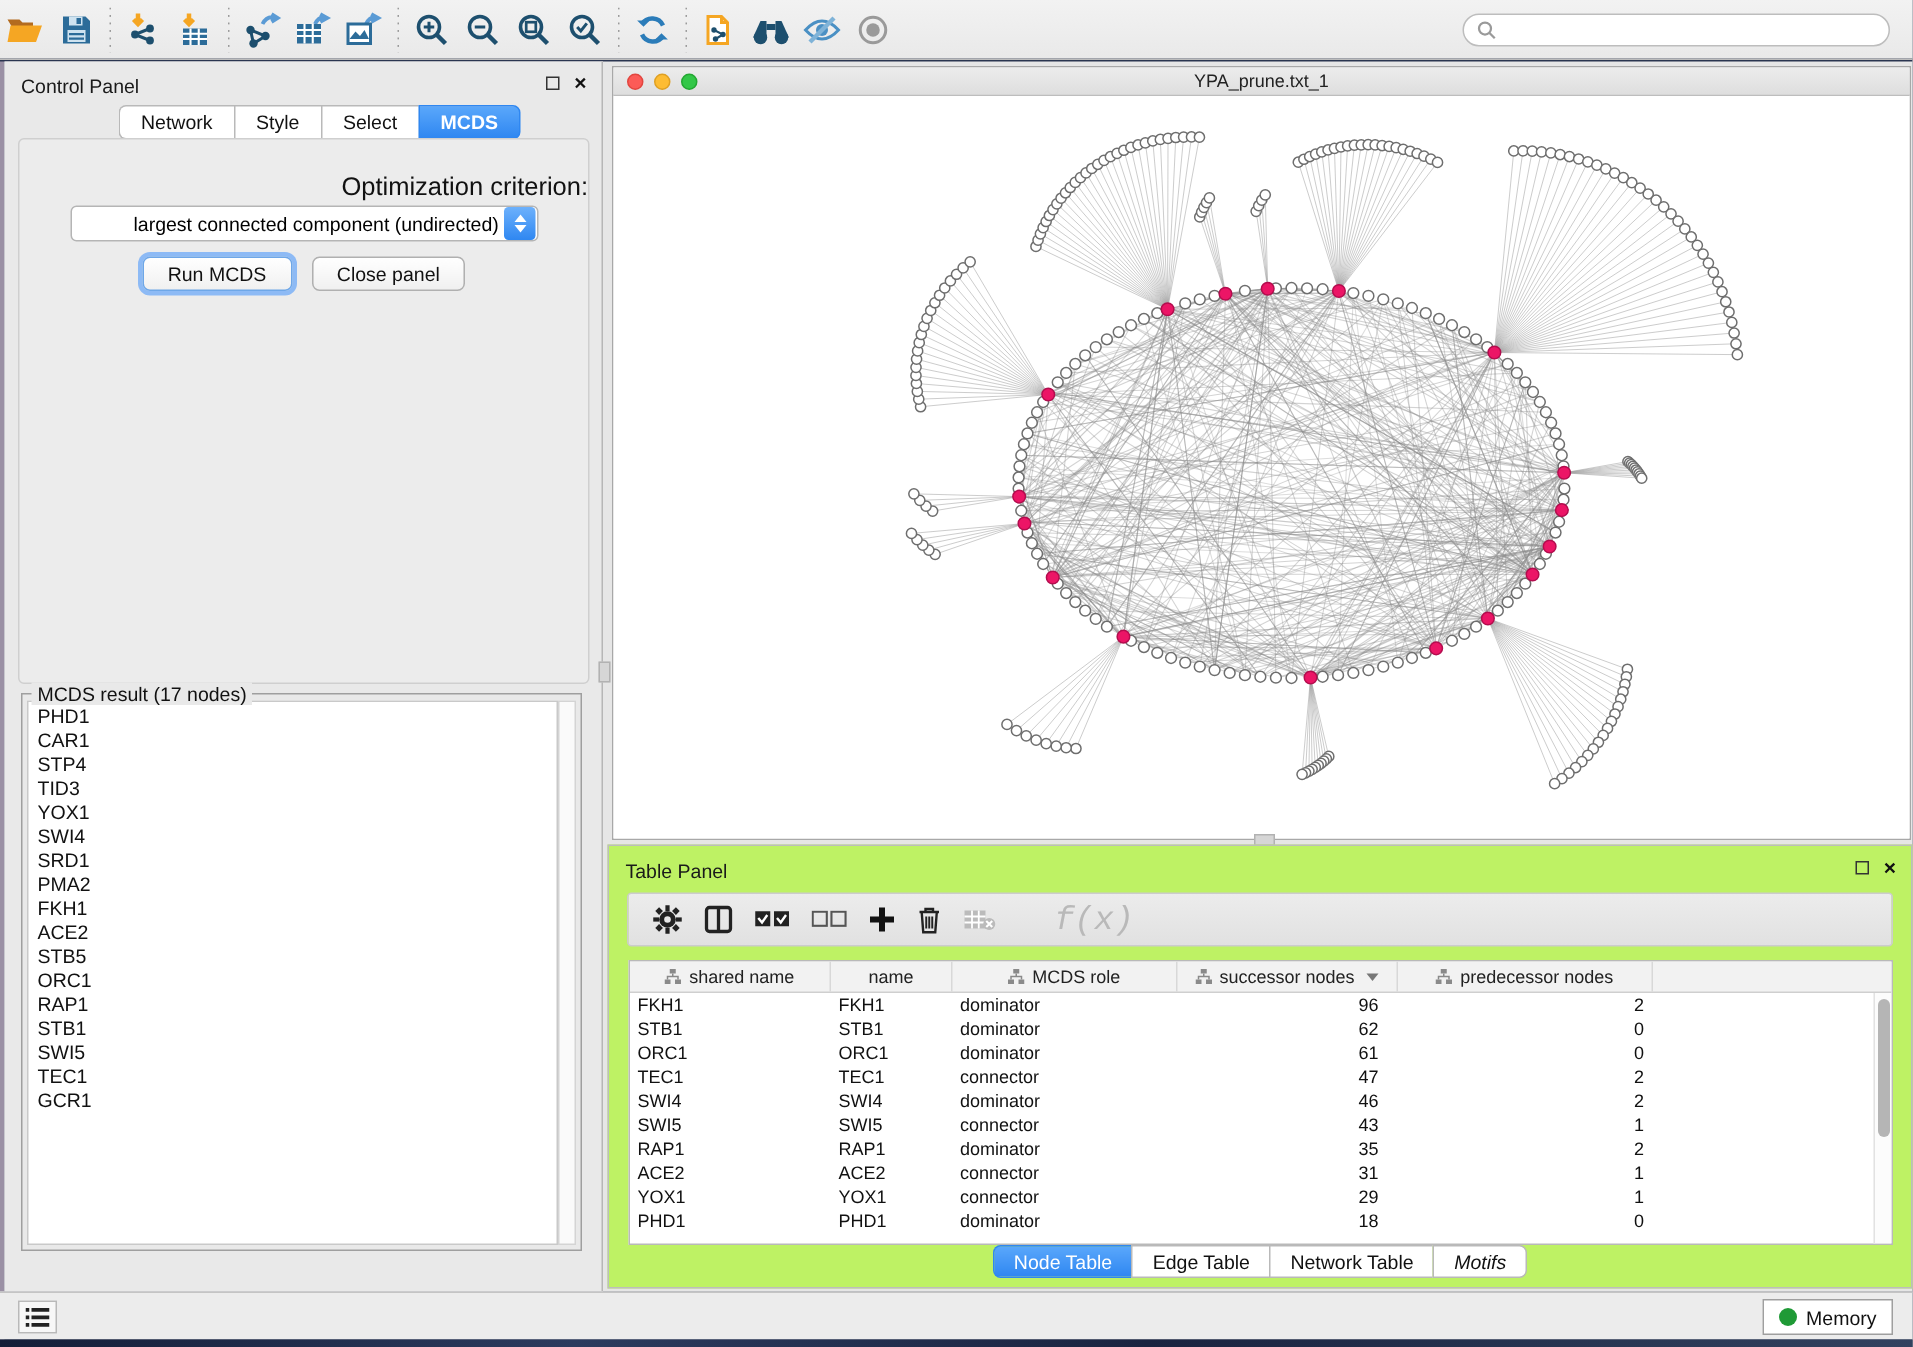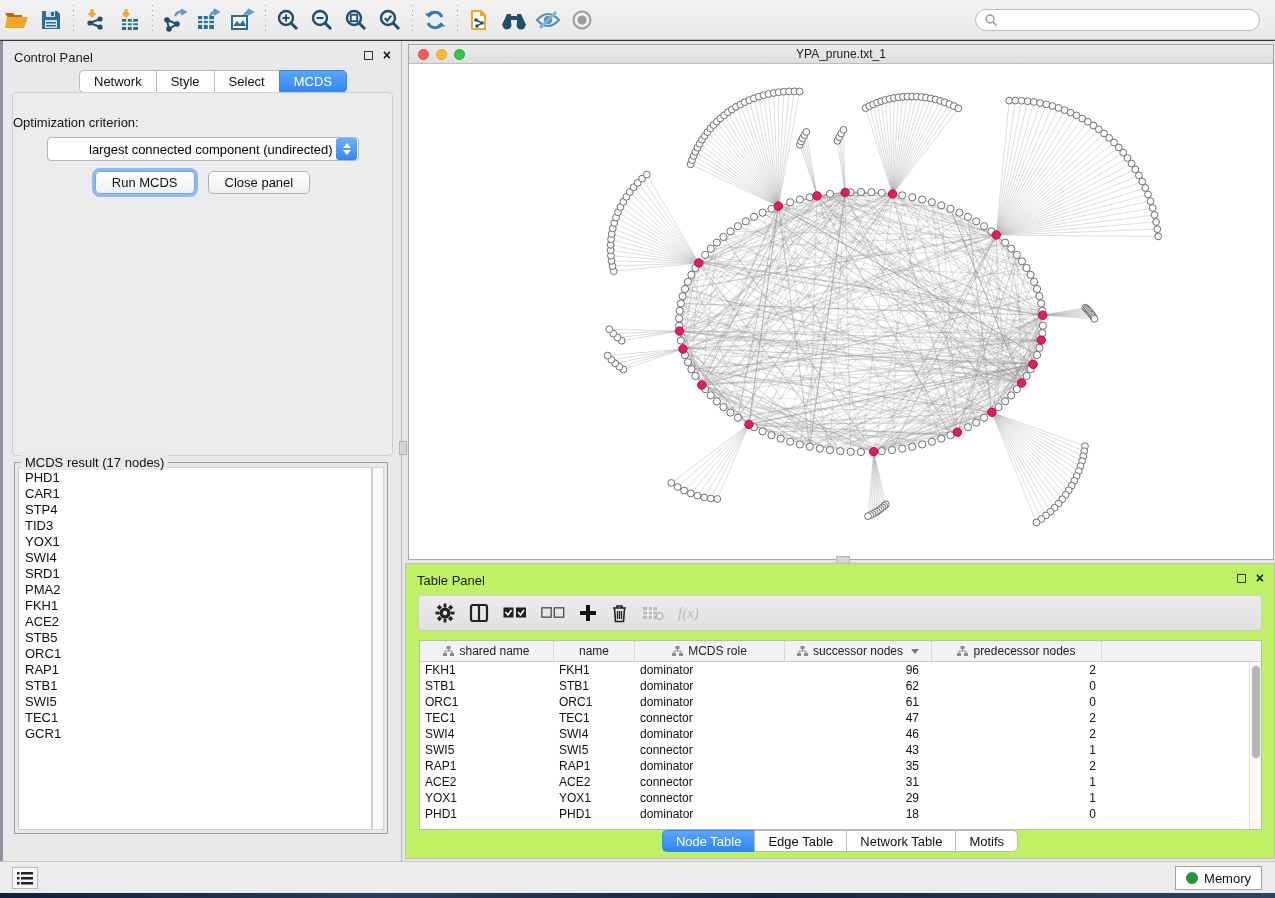--- a/index.html
+++ b/index.html
@@ -29,25 +29,25 @@
   .panel-title { position:absolute; left:11px; top:9px; font-size:13px; color:#1a1a1a; }
   .panel-ctrls { position:absolute; right:10px; top:9px; display:flex; gap:10px; align-items:center; }
   .float-ico { width:9px; height:9px; border:1.5px solid #333; display:inline-block; }
   .close-ico { font-size:14px; font-weight:bold; color:#111; line-height:10px; }
 
   .cp-tabs { position:absolute; left:76px; top:29px; display:flex; }
   .cp-tab { height:23px; padding:0 14px; font-size:13px; background:#fff; border:1px solid #b9b9b9;
     border-right:none; display:flex; align-items:center; color:#111; }
   .cp-tab:first-child { border-radius:5px 0 0 5px; }
   .cp-tab:last-child { border-right:1px solid #b9b9b9; border-radius:0 5px 5px 0; }
-  .cp-tab.active { background:linear-gradient(#5aa7fb,#2f87f1); color:#fff; border-color:#2f87f1; }
+  .cp-tab.active { background:linear-gradient(#5aa7fb,#2f87f1); color:#fff; border-color:#2f87f1;font-weight:bold; }
 
   .cp-box { position:absolute; left:9px; top:51px; width:381px; height:364px;
     background:#ececec; border:1px solid #cfcfcf; border-radius:4px; }
-  .opt-label { position:absolute; left:0; top:22px; width:100%; text-align:left; font-size:13px; color:#111; }
+  .opt-label { position:absolute; left:0; top:22px; width:100%; text-align:right; font-size:17px; color:#111; }
   .dropdown { position:absolute; left:34px; top:44px; width:312px; height:24px; background:#fff;
     border:1px solid #b5b5b5; border-radius:4px; display:flex; align-items:center; font-size:13px; }
   .dropdown .dd-text { flex:1; padding-left:9px; white-space:nowrap; overflow:hidden;margin-left:32px; }
   .dd-stepper { width:21px; height:22px; margin:0 1px; border-radius:3px;
     background:linear-gradient(#6db1fc,#2f87f1); display:flex; flex-direction:column;
     align-items:center; justify-content:center; gap:2px; }
   .dd-up { width:0; height:0; border-left:4px solid transparent; border-right:4px solid transparent; border-bottom:5px solid #fff; }
   .dd-dn { width:0; height:0; border-left:4px solid transparent; border-right:4px solid transparent; border-top:5px solid #fff; }
   .cp-buttons { position:absolute; left:0; top:78px; width:100%; display:flex; justify-content:center; gap:13px; }
   .mac-btn { height:23px; padding:0 16px; font-size:13px; background:linear-gradient(#ffffff,#f0f0f0);
@@ -79,38 +79,38 @@
 
   
   .hgrip { position:absolute; left:833px; top:515px; width:14px; height:8px; background:#d6d6d6; border:1px solid #b2b2b2; }
 
   
   .tpanel { position:absolute; left:402px; top:522px; width:870px; height:296px; background:#bef264; border:1px solid #bdbdbd; }
   .tp-toolbar { position:absolute; left:12px; top:31px; right:12px; height:36px;
     background:linear-gradient(#ececec,#e1e1e1); border:1px solid #cccccc; border-radius:3px;
     display:flex; align-items:center; gap:14px; padding-left:16px; }
   .tp-ico { display:flex; align-items:center; justify-content:center; height:24px; }
-  .fx { font-family:Liberation Serif, serif; font-style:italic; font-size:15px; color:#b9b9b9; }
+  .fx { font-family:Liberation Mono, monospace; font-style:italic; font-size:22px; color:#b9b9b9;margin-left:25px; }
 
   .ttable { position:absolute; left:13px; top:76px; right:12px; height:190px; background:#fff; border:1px solid #b9b9b9; overflow:hidden; }
   .thead { display:flex; height:21px; background:#f2f2f2; border-bottom:1px solid #cfcfcf; font-size:12px; color:#222; }
   .th { display:flex; align-items:center; justify-content:center; gap:5px; border-right:1px solid #d8d8d8; position:relative; }
   .tree-ico { width:11px; height:10px; }
   .sort-dn { width:0; height:0; border-left:4px solid transparent; border-right:4px solid transparent; border-top:5px solid #777; margin-left:3px; }
   .trow { display:flex; height:16px; font-size:12px; color:#111; align-items:center; }
   .td { padding-left:5px; white-space:nowrap; overflow:hidden; }
   .td.num { text-align:right; }
   .tscroll { position:absolute; right:0px; top:21px; width:12px; bottom:0; background:#fcfcfc; border-left:1px solid #e2e2e2; }
   .tthumb { position:absolute; left:2px; top:4px; width:8px; height:92px; background:#b5b5b5; border-radius:4px; }
 
   .tp-tabs { position:absolute; left:0; bottom:6px; width:100%; display:flex; justify-content:center; }
   .tp-tab { height:22px; padding:0 13px; font-size:13px; background:#fff; border:1px solid #b9b9b9; border-right:none;
     display:flex; align-items:center; color:#111; }
   .tp-tab:first-child { border-radius:5px 0 0 5px; }
-  .tp-tab:last-child { border-right:1px solid #b9b9b9; border-radius:0 5px 5px 0; }
+  .tp-tab:last-child { border-right:1px solid #b9b9b9; border-radius:0 5px 5px 0;font-style:italic; }
   .tp-tab.active { background:linear-gradient(#5aa7fb,#2f87f1); color:#fff; border-color:#2f87f1; }
 
   
   .statusbar { position:absolute; left:0; top:861px; width:1275px; height:32px;
     background:#ececec; border-top:1px solid #c4c4c4; }
   .list-btn { position:absolute; left:12px; top:5px; width:26px; height:22px; background:#f7f7f7;
     border:1px solid #b9b9b9; display:flex; align-items:center; justify-content:center; }
   .memory-btn { position:absolute; right:13px; top:4px; height:24px; background:#fff; border:1px solid #9f9f9f;
     display:flex; align-items:center; gap:6px; padding:0 10px; font-size:13px; color:#111; }
   .mem-dot { width:12px; height:12px; border-radius:50%; background:#1f9a36; }

